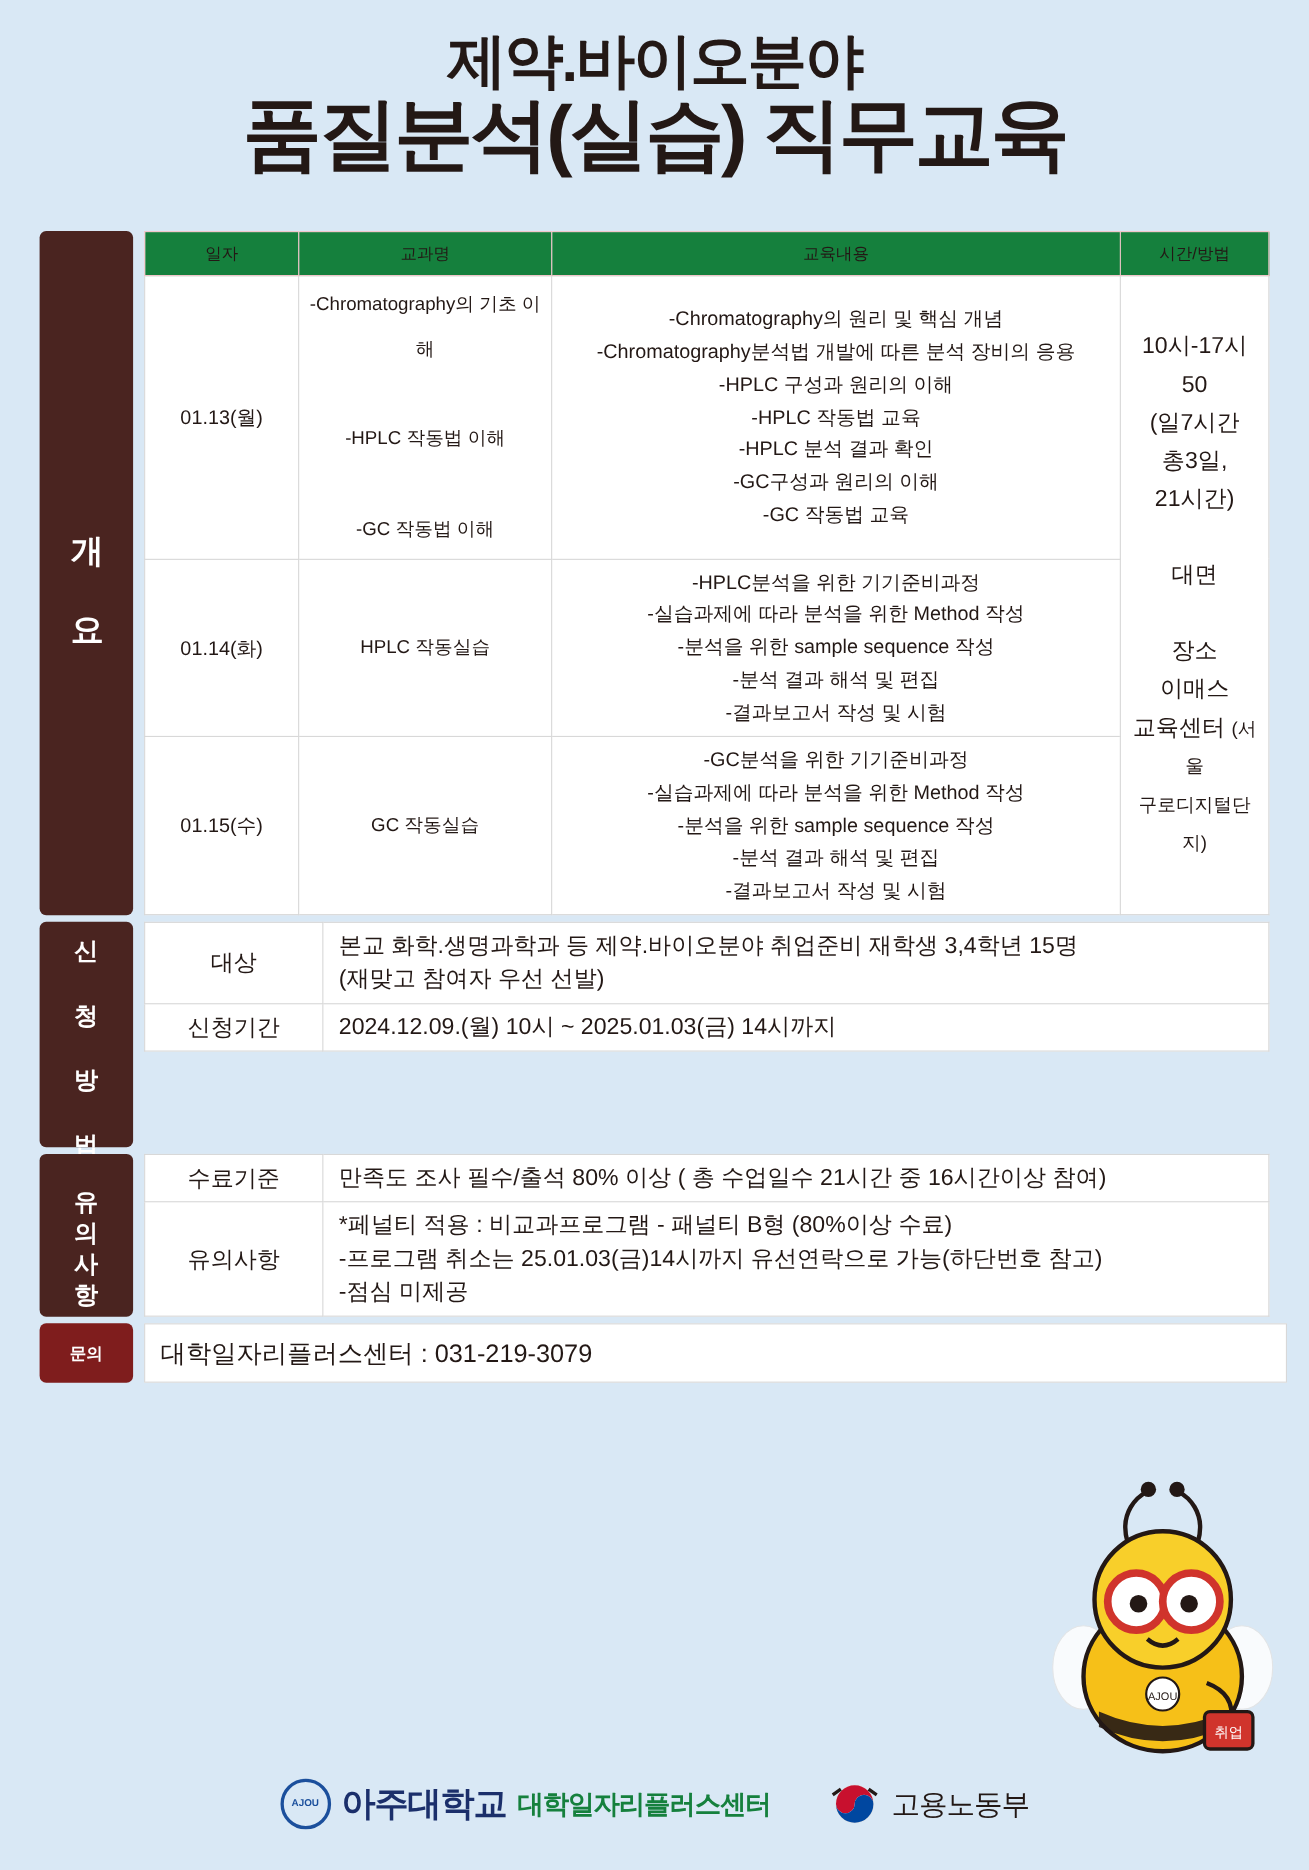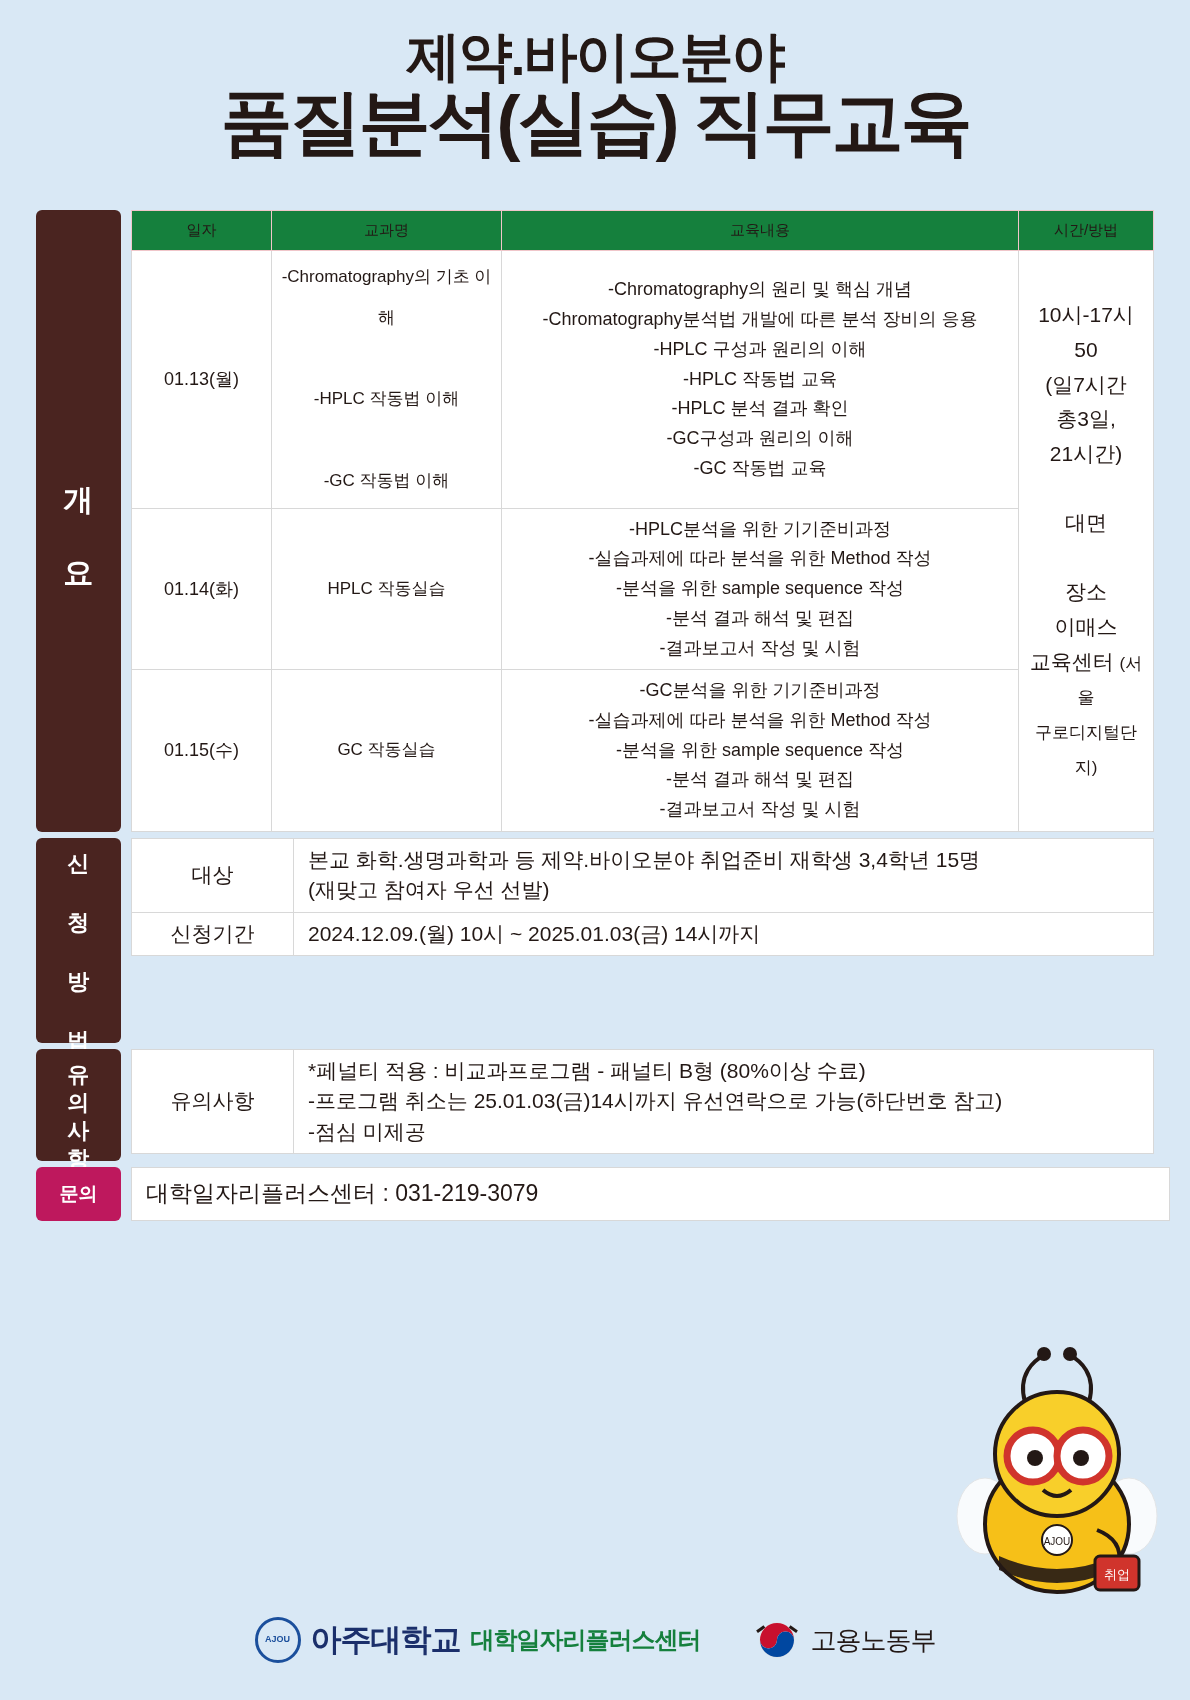--- a/index.html
+++ b/index.html
@@ -63,23 +63,23 @@
   .kv .k{width:145px;font-size:21px;}
   .kv .v{text-align:left;padding-left:14px;line-height:1.45;}
 
   .notice .k{width:145px;font-size:21px;}
   .notice .v{text-align:left;padding-left:14px;font-size:21px;line-height:1.45;}
 
   
   .contact-row{display:flex;align-items:stretch;margin-top:4px;}
   .contact-tab{
     width:85px;min-width:85px;margin-left:36px;margin-right:10px;
-    background:#be185d;color:#fff;border-radius:6px;
+    background:#7f1d1d;color:#fff;border-radius:6px;
     display:flex;align-items:center;justify-content:center;
-    font-size:19px;font-weight:bold;
+    font-size:15px;font-weight:bold;
   }
   .contact-box{
     flex:1;margin-right:20px;background:#fff;border:1px solid #d8d8d8;
     display:flex;align-items:center;padding-left:14px;font-size:23px;
     height:52px;
   }
 
   
   .footer{
     position:absolute;left:0;bottom:36px;width:1190px;
@@ -198,20 +198,24 @@
         </tbody>
           </table>
       </div>
     </div>
 
     <div class="section">
       <div class="tab vert small">유의사항</div>
       <div class="panel">
         <table class="notice">
           <tbody>
+              <tr>
+            <td class="k">수료기준</td>
+            <td class="v pre">만족도 조사 필수/출석 80% 이상 ( 총 수업일수 21시간 중 16시간이상 참여)</td>
+          </tr>
           <tr>
             <td class="k">유의사항</td>
             <td class="v pre" style="white-space: pre-line;">*페널티 적용 : 비교과프로그램 - 패널티 B형 (80%이상 수료)
 -프로그램 취소는 25.01.03(금)14시까지 유선연락으로 가능(하단번호 참고)
 -점심 미제공</td>
           </tr>
         </tbody>
           </table>
       </div>
     </div>

